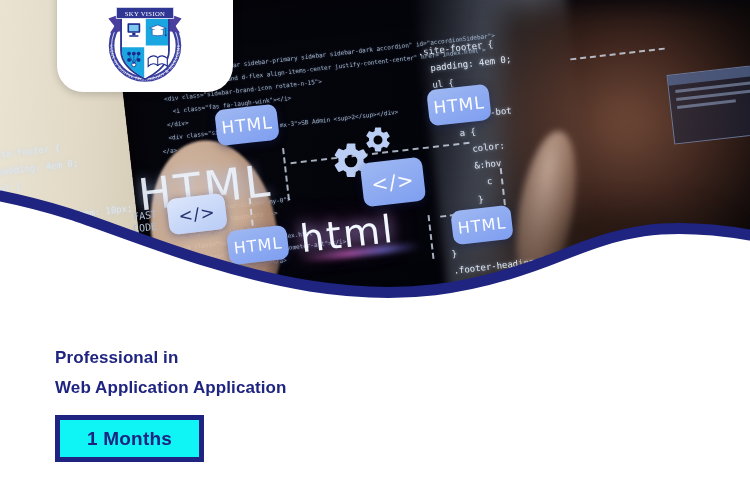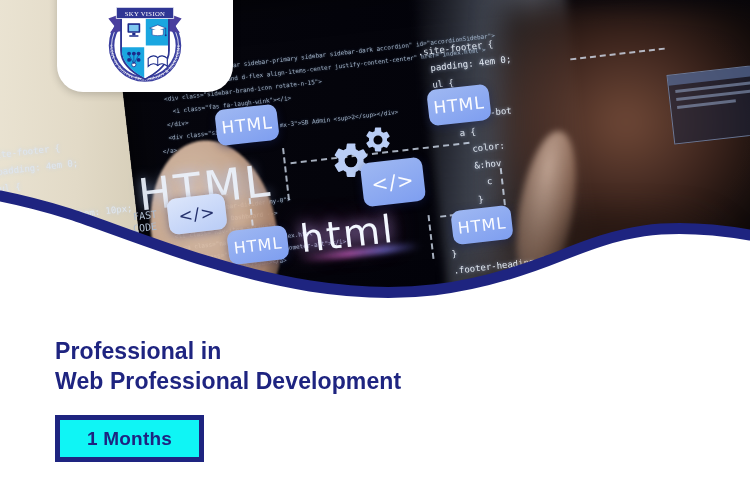--- a/index.html
+++ b/index.html
@@ -180,22 +180,22 @@
     background: #ffffff;
     border-radius: 26px;
     box-shadow: 0 2px 9px rgba(0,0,0,.20);
     display: flex; align-items: flex-end; justify-content: center;
     padding-bottom: 5px;
   }
   .crest { width: 96px; height: 86px; }
 
   
   .title {
-    position: absolute; left: 55px; top: 336px;
-    font-size: 23px; font-weight: bold;
+    position: absolute; left: 55px; top: 343px;
+    font-size: 17px; font-weight: bold;
     line-height: 30px;
     color: #1e2480;
     letter-spacing: .1px;
   }
   .title .l2 { display:block; }
 
   .badge {
     position: absolute; left: 55px; top: 415px;
     width: 149px; height: 47px;
     background: #0ff5f5;
@@ -385,20 +385,20 @@
 
       <g>
         <path d="M64,72 C68,68 73,68 76,71 C79,68 84,68 88,72 L88,82 C84,78 79,78 76,81 C73,78 68,78 64,82 Z" fill="#ffffff" stroke="#1b2a8a" stroke-width="1.4"></path>
         <line x1="76" y1="71" x2="76" y2="81" stroke="#1b2a8a" stroke-width="1.2"></line>
       </g>
     </svg>
   </div>
 
   <div class="title">
     <span>Professional in</span>
-    <span class="l2">Web Professional Development</span>
+    <span class="l2">Web Application Application</span>
   </div>
 
   <div class="badge">
     <span class="badge-text">1 Months</span>
   </div>
 
 </div>
 
 </body></html>

